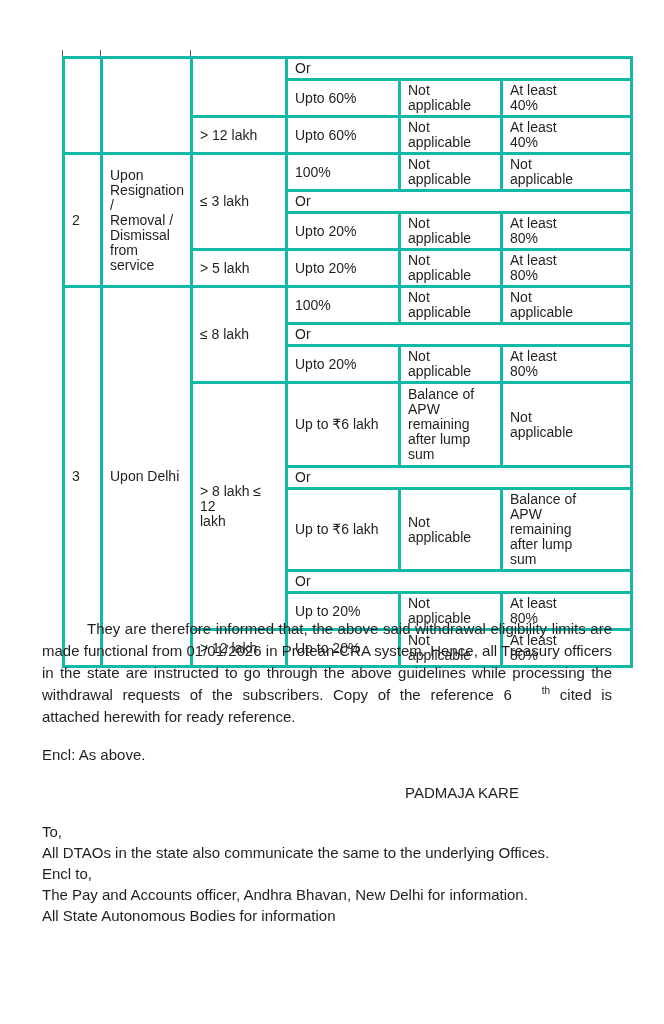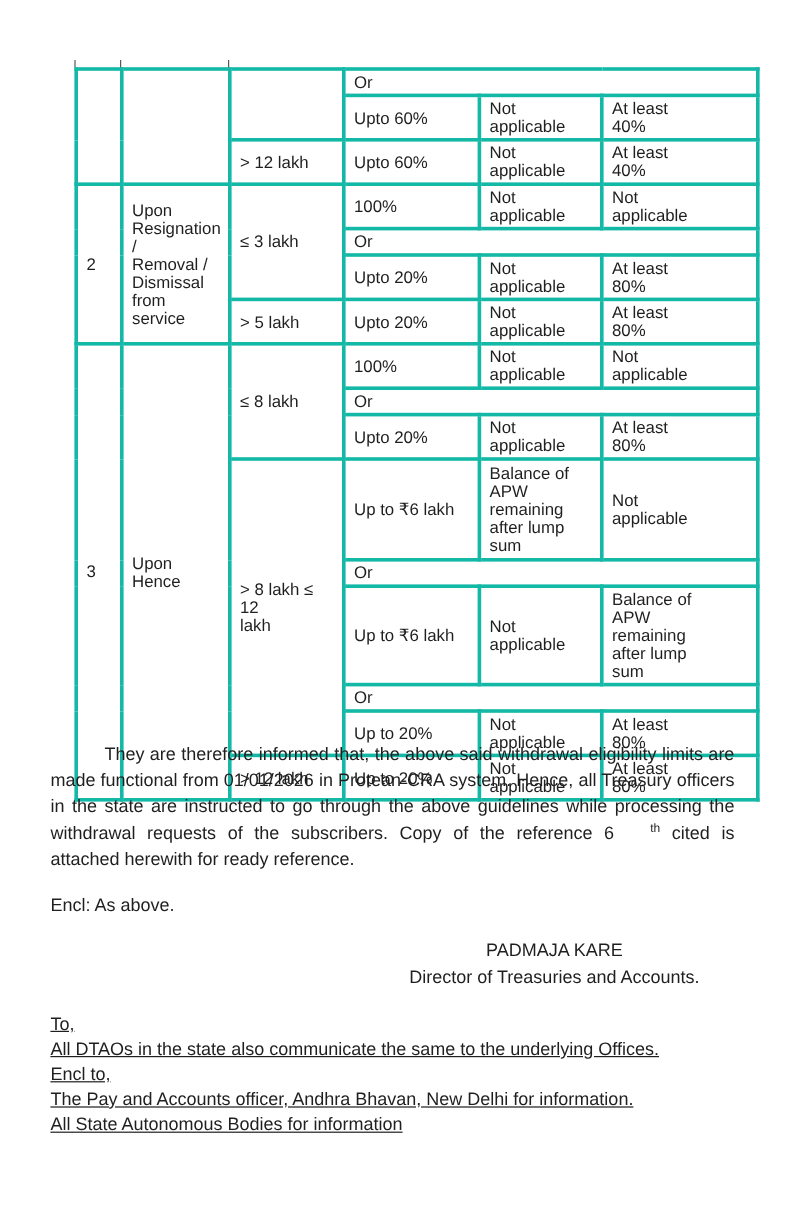--- a/index.html
+++ b/index.html
@@ -27,21 +27,21 @@
   td.or{text-align:center;padding:1px 0;}
   tr.r19{height:19px;} tr.r17{height:17px;} tr.r32{height:32px;}
   tr.r33{height:33px;} tr.r34{height:34px;} tr.r36{height:36px;margin-left:38px;}
   tr.r37{height:37px;} tr.r78{height:78px;} tr.r84{height:84px;}
   
   .content{position:absolute;left:42px;top:618px;width:570px;font-size:15px;}
   .para{margin:0;text-align:justify;text-indent:45px;line-height:22px;}
   .para sup{font-size:10px;line-height:0;padding-left:30px;}
   .encl{margin:16px 0 0 0;line-height:22px;}
   .signature{margin:16px 0 0 auto;width:300px;text-align:center;line-height:22px;}
-  .address{margin:17px 0 0 0;line-height:21px;text-decoration:underline;}
+  .address{margin:17px 0 0 0;line-height:21px;}
 </style>
 </head>
 <body>
 
 <div class="tablewrap">
   <div class="stub" style="left:0;"></div>
   <div class="stub" style="left:38px;"></div>
   <div class="stub" style="left:128px;"></div>
 
   <table class="grid">
@@ -105,21 +105,21 @@
       <td class="bl">&gt; 5 lakh</td>
       <td class="bl">Upto 20%</td>
       <td>Not
 applicable</td>
       <td>At least
 80%</td>
     </tr>
 
     <tr class="r34">
       <td class="cc" rowspan="9">3</td>
-      <td class="cc" rowspan="9">Upon Hence</td>
+      <td class="cc" rowspan="9">Upon Delhi</td>
       <td class="cc" rowspan="3">≤ 8 lakh</td>
       <td class="pct">100%</td>
       <td>Not
 applicable</td>
       <td>Not
 applicable</td>
     </tr>
     <tr class="r17">
       <td class="or" colspan="3">Or</td>
     </tr>
@@ -177,21 +177,20 @@
     </table>
 </div>
 
 <div class="content">
   <p class="para"><span>They are therefore informed that, the above said withdrawal eligibility limits are made functional from 01/01/2026 in Protean-CRA system. Hence, all Treasury officers in the state are instructed to go through the above guidelines while processing the withdrawal requests of the subscribers. Copy of the reference 6</span><sup>th</sup><span> cited is attached herewith for ready reference.</span></p>
 
   <p class="encl">Encl: As above.</p>
 
   <div class="signature">
     <div>PADMAJA KARE</div>
-    <div>Director of Treasuries and Accounts.</div>
   </div>
 
   <div class="address">
     <div>To,</div>
     <div>All DTAOs in the state also communicate the same to the underlying Offices.</div>
     <div>Encl to,</div>
     <div>The Pay and Accounts officer, Andhra Bhavan, New Delhi for information.</div>
     <div>All State Autonomous Bodies for information</div>
   </div>
 </div>

